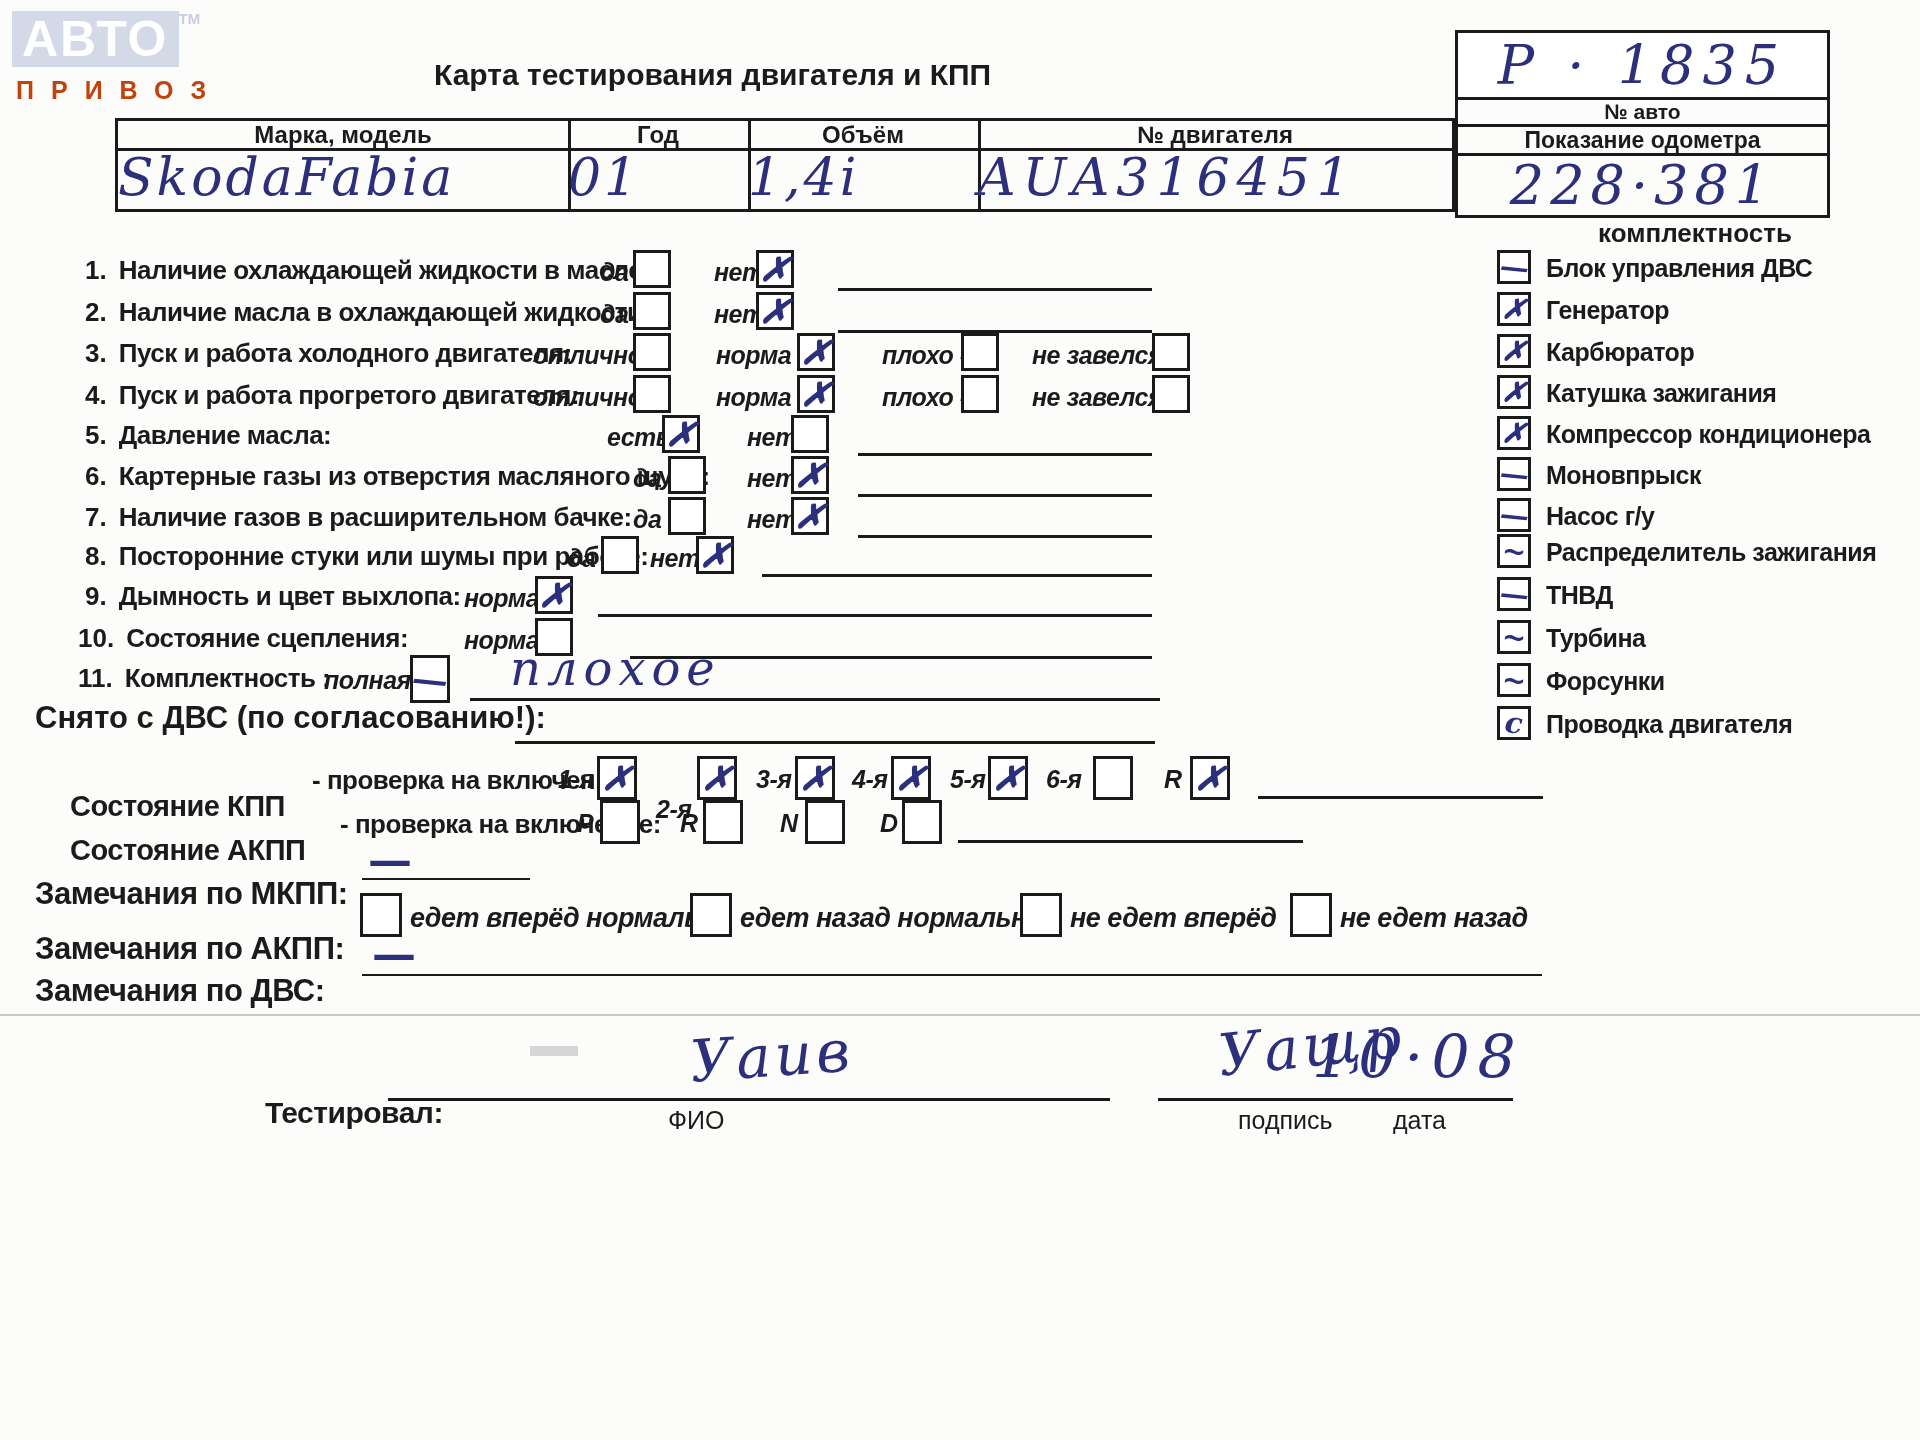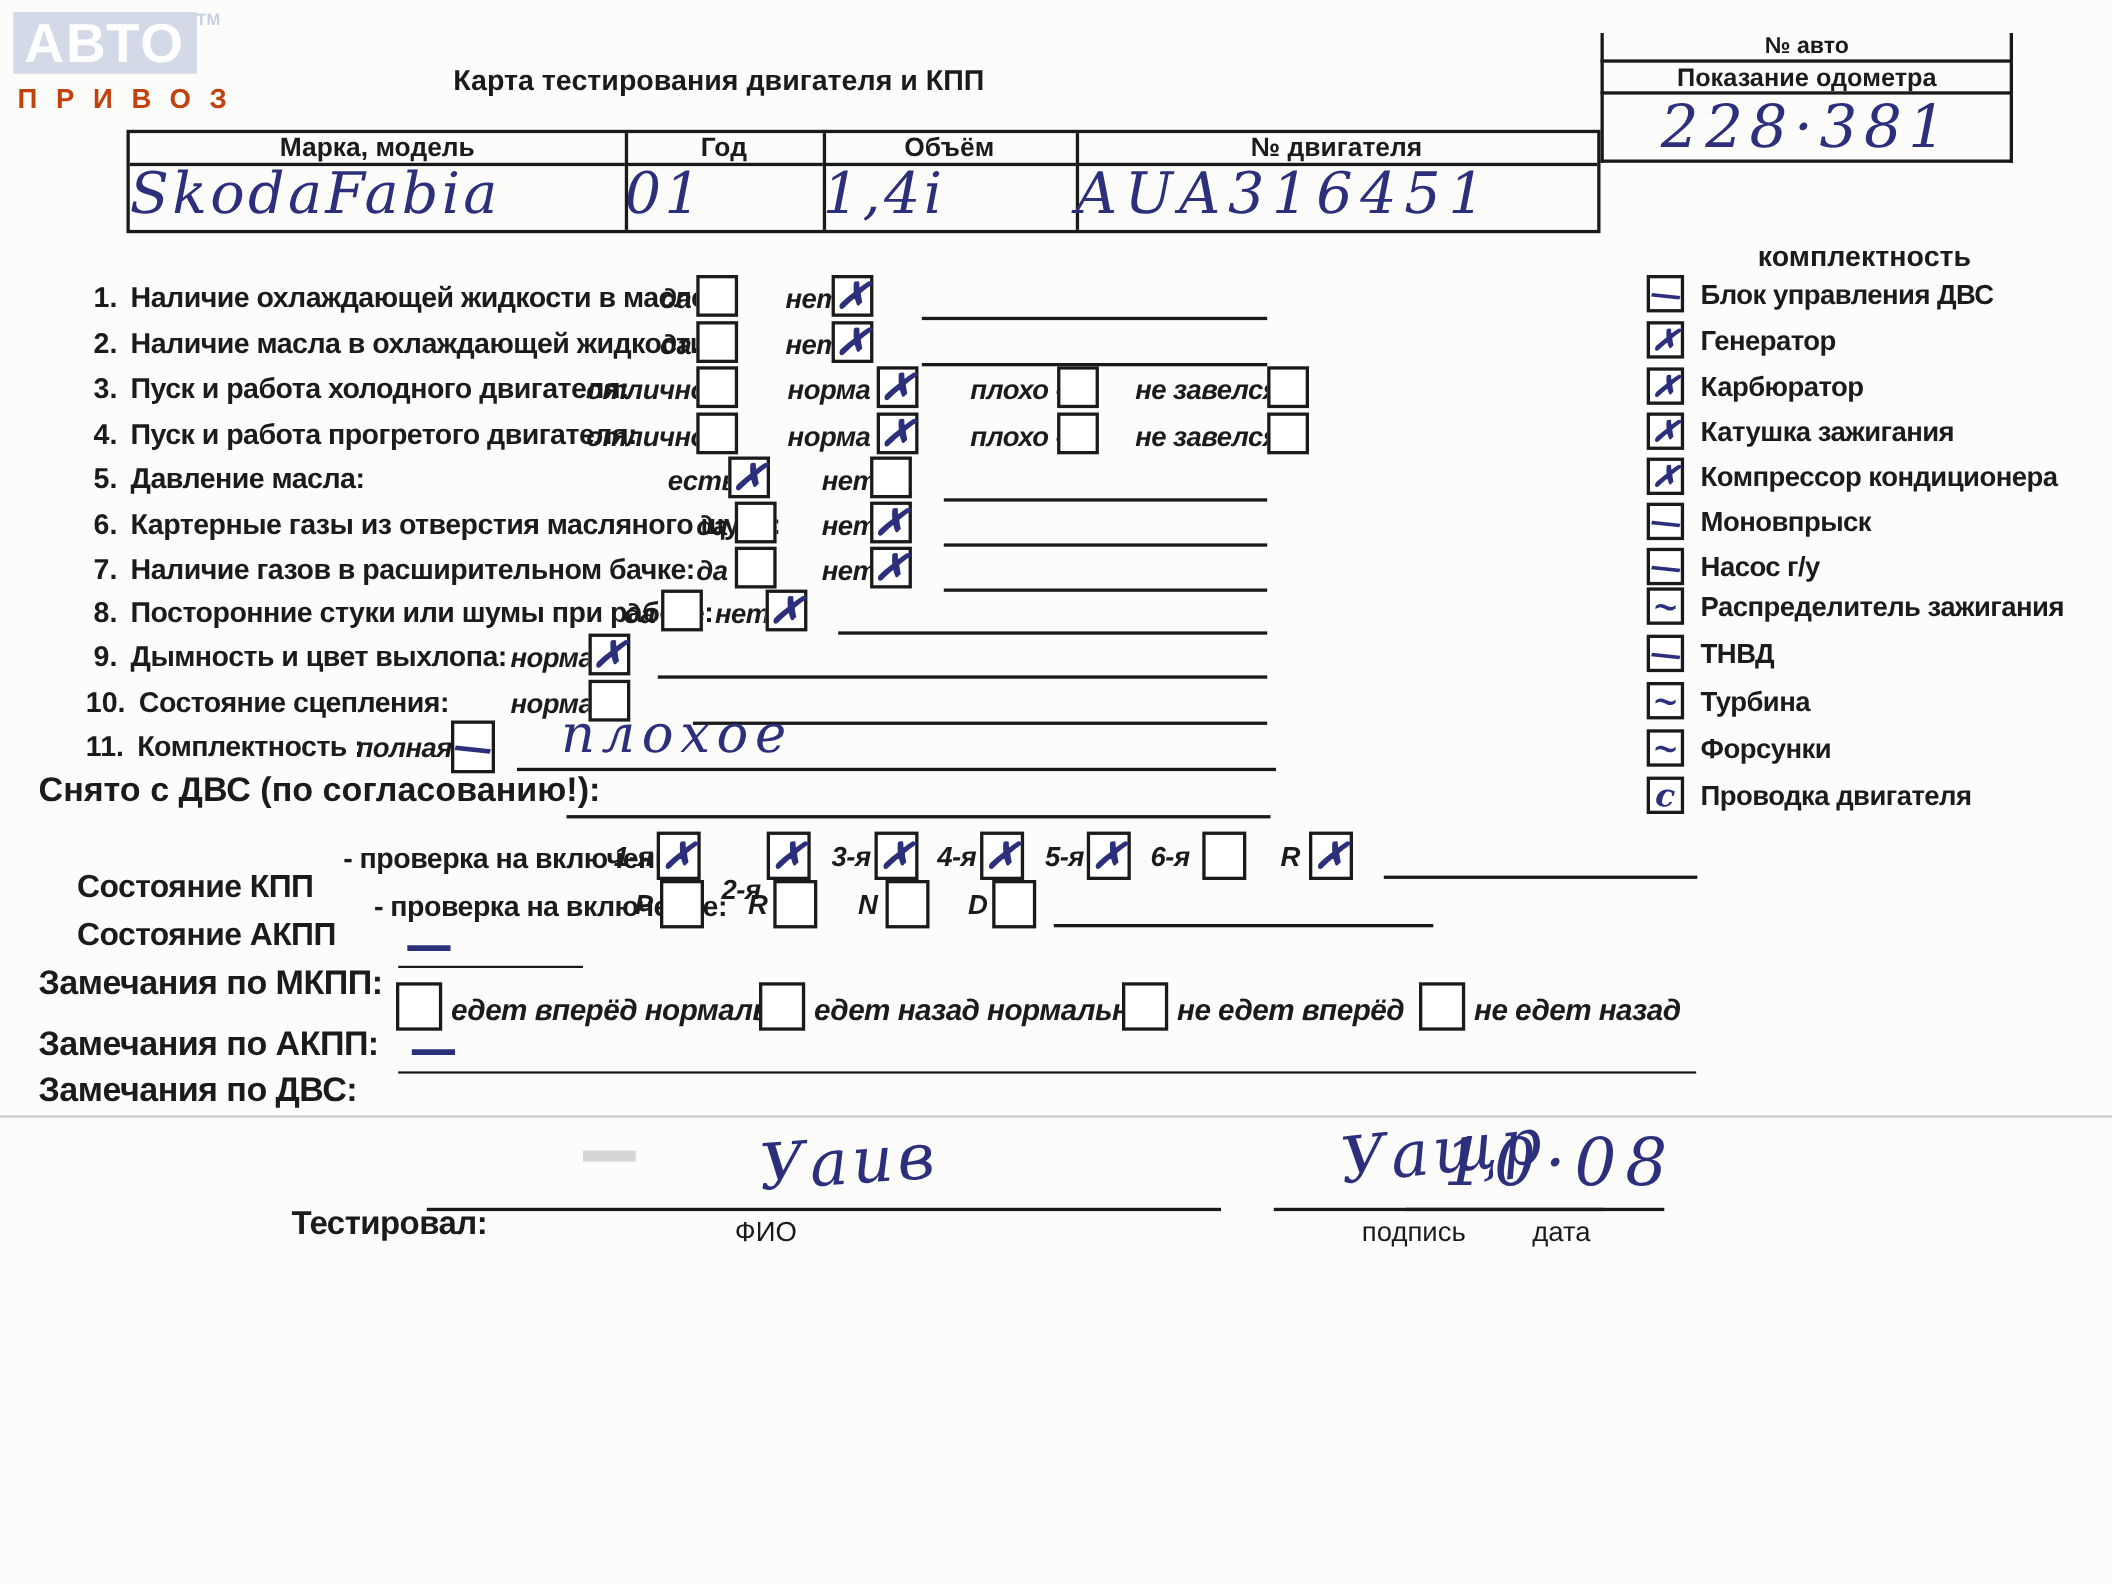--- a/index.html
+++ b/index.html
@@ -48,23 +48,24 @@
 </head>
 <body>
 
 <div class="page">
 
   <div class="t" style="left:12px;top:10px">
     <span class="logo-main">АВТО</span><span class="logo-tm">ТМ</span>
     <div class="logo-sub">ПРИВОЗ</div>
   </div>
 
-  <div class="t b" style="left:412px;top:58px;font-size:26px">Карта тестирования двигателя  и КПП</div>
+  <div class="t b" style="left:434px;top:58px;font-size:30px">Карта тестирования двигателя  и КПП</div>
 
   <div class="refcard">
+    <div class="refnum hand">Р · 1835</div>
     <div class="refauto">№ авто</div>
     <div class="odolabel">Показание одометра</div>
     <div class="odoval hand">228·381</div>
   </div>
   <div class="t b" style="left:1555px;top:218px;width:280px;text-align:center;font-size:26px">комплектность</div>
 
   <div class="vtable">
     <div class="vhead" style="left:0;width:450px">Марка, модель</div>
     <div class="vhead" style="left:450px;width:180px">Год</div>
     <div class="vhead" style="left:630px;width:230px">Объём</div>

